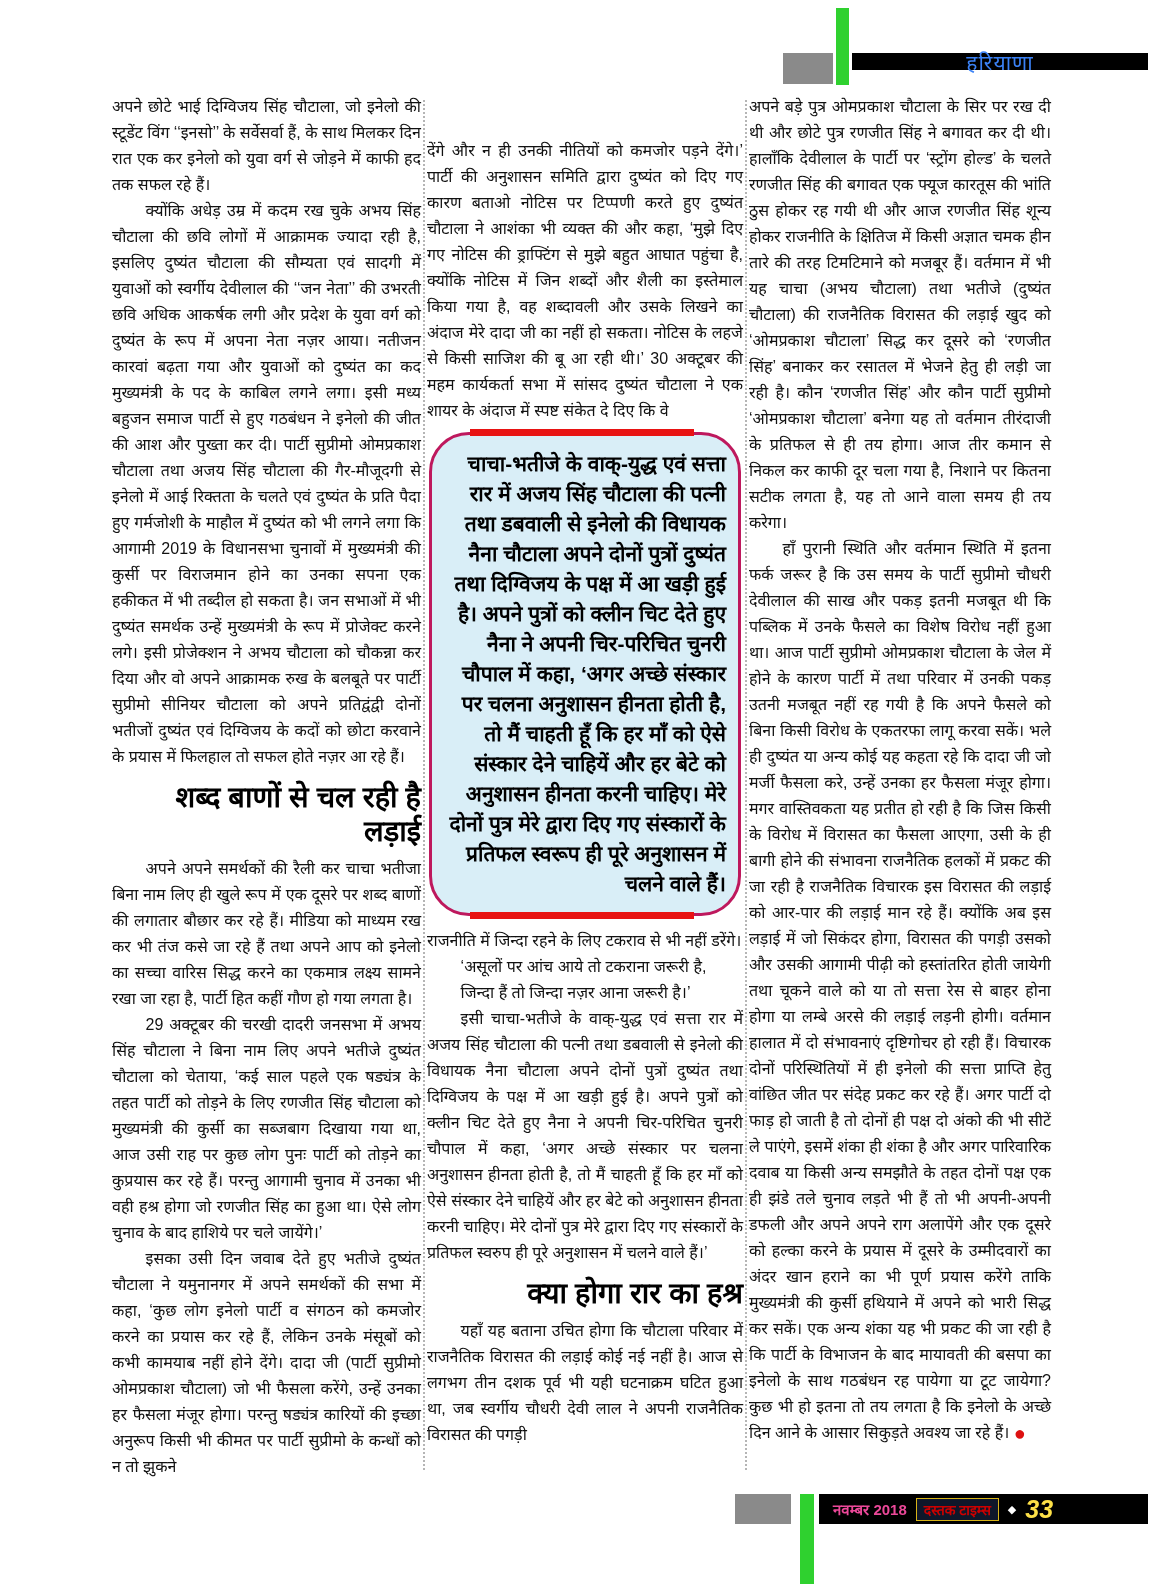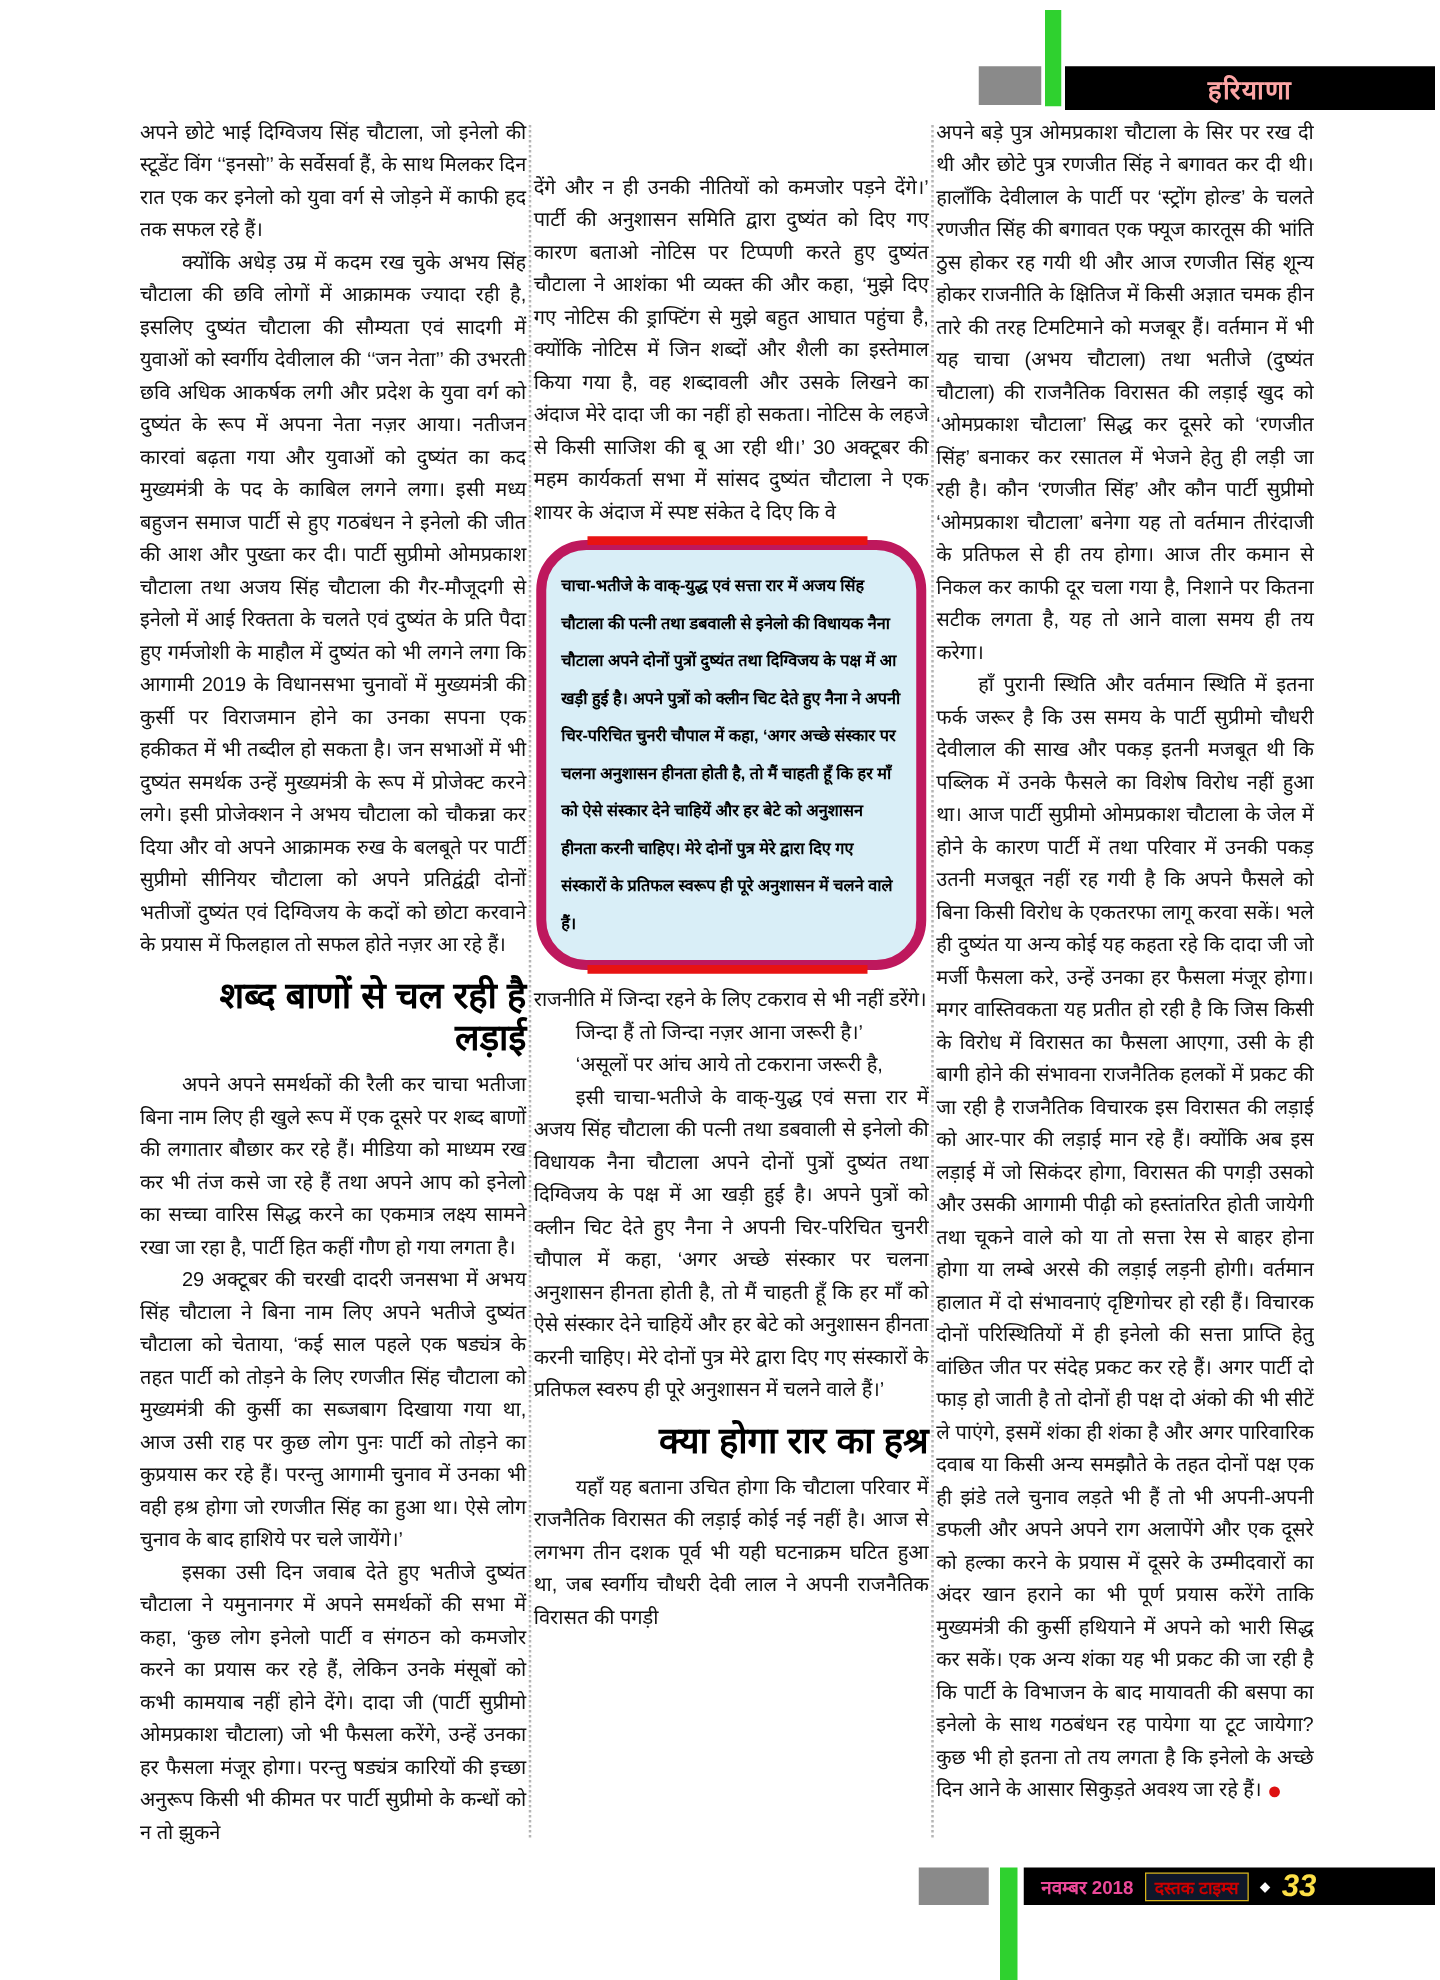--- a/index.html
+++ b/index.html
@@ -5,43 +5,43 @@
   html,body { margin:0; padding:0; background:#ffffff; }
   .page {
     position:relative; width:1152px; height:1584px; overflow:hidden;
     background:#ffffff; font-family:"Liberation Sans","DejaVu Sans",sans-serif;
     color:#111;
   }
   
   .hdr-gray  { position:absolute; left:783px; top:53px; width:50px; height:31px; background:#8a8a8a; }
   .hdr-green { position:absolute; left:836px; top:8px;  width:13px; height:77px; background:#2fd12f; }
   .hdr-black {
-    position:absolute; left:852px; top:53px; width:296px; height:35px; background:#000;
+    position:absolute; left:852px; top:53px; width:296px; height:17px; background:#000;
     display:flex; align-items:center; justify-content:center;
-    color:#fca5a5; font-weight:bold; font-size:21px; letter-spacing:1px;
+    color:#3b82f6; font-weight:normal; font-size:21px; letter-spacing:1px;
   }
   
   .col { position:absolute; top:94px; font-size:16px; line-height:26px; text-align:justify; }
   .col1 { left:112px; width:309px; }
   .col2 { left:427px; width:316px;margin-top:44px; }
   .col3 { left:749px; width:302px; }
   .sep { position:absolute; top:100px; height:1370px; border-left:2px dotted #b5b5b5; }
   .sep1 { left:423px; } .sep2 { left:745px; }
   .p { margin:0; text-indent:2.1em; }
   .p.noindent { text-indent:0; }
   .subhead {
     font-size:29px; line-height:34px; font-weight:bold; color:#000;
     text-align:right; text-indent:0; margin:10px 0 8px 0;
   }
   
   .qwrap { position:relative; margin:8px 2px 12px 2px; text-indent:0; }
   .qbox {
-    background:#d9eef7; border:8px solid #be185d; border-radius:40px;
-    padding:14px 12px; font-weight:bold; font-size:13px; line-height:30px;
-    text-align:left; color:#000;
+    background:#d9eef7; border:3px solid #be185d; border-radius:40px;
+    padding:14px 12px; font-weight:bold; font-size:21px; line-height:30px;
+    text-align:right; color:#000;
   }
   .qbar {
     position:absolute; left:13%; width:72%; height:7px; background:#e81313; z-index:2;
   }
   .qbar.top { top:-3px; } .qbar.bottom { bottom:-3px; }
   
   .enddot { color:#dd1111; font-size:20px; vertical-align:-2px; }
   
   .ftr-gray  { position:absolute; left:735px; top:1494px; width:56px; height:30px; background:#8a8a8a; }
   .ftr-green { position:absolute; left:800px; top:1494px; width:14px; height:90px; background:#2fd12f; }
@@ -81,22 +81,22 @@
   </div>
 
   <div class="col col2">
     <p class="p noindent">देंगे और न ही उनकी नीतियों को कमजोर पड़ने देंगे।’ पार्टी की अनुशासन समिति द्वारा दुष्यंत को दिए गए कारण बताओ नोटिस पर टिप्पणी करते हुए दुष्यंत चौटाला ने आशंका भी व्यक्त की और कहा, ‘मुझे दिए गए नोटिस की ड्राफ्टिंग से मुझे बहुत आघात पहुंचा है, क्योंकि नोटिस में जिन शब्दों और शैली का इस्तेमाल किया गया है, वह शब्दावली और उसके लिखने का अंदाज मेरे दादा जी का नहीं हो सकता। नोटिस के लहजे से किसी साजिश की बू आ रही थी।’ 30 अक्टूबर की महम कार्यकर्ता सभा में सांसद दुष्यंत चौटाला ने एक शायर के अंदाज में स्पष्ट संकेत दे दिए कि वे</p>
     <div class="qwrap">
       <div class="qbar top"></div>
       <div class="qbox">चाचा-भतीजे के वाक्-युद्ध एवं सत्ता रार में अजय सिंह चौटाला की पत्नी तथा डबवाली से इनेलो की विधायक नैना चौटाला अपने दोनों पुत्रों दुष्यंत तथा दिग्विजय के पक्ष में आ खड़ी हुई है। अपने पुत्रों को क्लीन चिट देते हुए नैना ने अपनी चिर-परिचित चुनरी चौपाल में कहा, ‘अगर अच्छे संस्कार पर चलना अनुशासन हीनता होती है, तो मैं चाहती हूँ कि हर माँ को ऐसे संस्कार देने चाहियें और हर बेटे को अनुशासन हीनता करनी चाहिए। मेरे दोनों पुत्र मेरे द्वारा दिए गए संस्कारों के प्रतिफल स्वरूप ही पूरे अनुशासन में चलने वाले हैं।</div>
       <div class="qbar bottom"></div>
     </div>
     <p class="p noindent">राजनीति में जिन्दा रहने के लिए टकराव से भी नहीं डरेंगे।</p>
+    <p class="p">‘असूलों पर आंच आये तो टकराना जरूरी है,</p>
     <p class="p">जिन्दा हैं तो जिन्दा नज़र आना जरूरी है।’</p>
-    <p class="p">‘असूलों पर आंच आये तो टकराना जरूरी है,</p>
     <p class="p">इसी चाचा-भतीजे के वाक्-युद्ध एवं सत्ता रार में अजय सिंह चौटाला की पत्नी तथा डबवाली से इनेलो की विधायक नैना चौटाला अपने दोनों पुत्रों दुष्यंत तथा दिग्विजय के पक्ष में आ खड़ी हुई है। अपने पुत्रों को क्लीन चिट देते हुए नैना ने अपनी चिर-परिचित चुनरी चौपाल में कहा, ‘अगर अच्छे संस्कार पर चलना अनुशासन हीनता होती है, तो मैं चाहती हूँ कि हर माँ को ऐसे संस्कार देने चाहियें और हर बेटे को अनुशासन हीनता करनी चाहिए। मेरे दोनों पुत्र मेरे द्वारा दिए गए संस्कारों के प्रतिफल स्वरुप ही पूरे अनुशासन में चलने वाले हैं।’</p>
     <h2 class="subhead">क्या होगा रार का हश्र</h2>
     <p class="p">यहाँ यह बताना उचित होगा कि चौटाला परिवार में राजनैतिक विरासत की लड़ाई कोई नई नहीं है। आज से लगभग तीन दशक पूर्व भी यही घटनाक्रम घटित हुआ था, जब स्वर्गीय चौधरी देवी लाल ने अपनी राजनैतिक विरासत की पगड़ी</p>
   </div>
 
   <div class="col col3">
     <p class="p noindent">अपने बड़े पुत्र ओमप्रकाश चौटाला के सिर पर रख दी थी और छोटे पुत्र रणजीत सिंह ने बगावत कर दी थी। हालाँकि देवीलाल के पार्टी पर ‘स्ट्रोंग होल्ड’ के चलते रणजीत सिंह की बगावत एक फ्यूज कारतूस की भांति ठुस होकर रह गयी थी और आज रणजीत सिंह शून्य होकर राजनीति के क्षितिज में किसी अज्ञात चमक हीन तारे की तरह टिमटिमाने को मजबूर हैं। वर्तमान में भी यह चाचा (अभय चौटाला) तथा भतीजे (दुष्यंत चौटाला) की राजनैतिक विरासत की लड़ाई खुद को ‘ओमप्रकाश चौटाला’ सिद्ध कर दूसरे को ‘रणजीत सिंह’ बनाकर कर रसातल में भेजने हेतु ही लड़ी जा रही है। कौन ‘रणजीत सिंह’ और कौन पार्टी सुप्रीमो ‘ओमप्रकाश चौटाला’ बनेगा यह तो वर्तमान तीरंदाजी के प्रतिफल से ही तय होगा। आज तीर कमान से निकल कर काफी दूर चला गया है, निशाने पर कितना सटीक लगता है, यह तो आने वाला समय ही तय करेगा।</p>
     <p class="p"><span>हाँ पुरानी स्थिति और वर्तमान स्थिति में इतना फर्क जरूर है कि उस समय के पार्टी सुप्रीमो चौधरी देवीलाल की साख और पकड़ इतनी मजबूत थी कि पब्लिक में उनके फैसले का विशेष विरोध नहीं हुआ था। आज पार्टी सुप्रीमो ओमप्रकाश चौटाला के जेल में होने के कारण पार्टी में तथा परिवार में उनकी पकड़ उतनी मजबूत नहीं रह गयी है कि अपने फैसले को बिना किसी विरोध के एकतरफा लागू करवा सकें। भले ही दुष्यंत या अन्य कोई यह कहता रहे कि दादा जी जो मर्जी फैसला करे, उन्हें उनका हर फैसला मंजूर होगा। मगर वास्तिवकता यह प्रतीत हो रही है कि जिस किसी के विरोध में विरासत का फैसला आएगा, उसी के ही बागी होने की संभावना राजनैतिक हलकों में प्रकट की जा रही है राजनैतिक विचारक इस विरासत की लड़ाई को आर-पार की लड़ाई मान रहे हैं। क्योंकि अब इस लड़ाई में जो सिकंदर होगा, विरासत की पगड़ी उसको और उसकी आगामी पीढ़ी को हस्तांतरित होती जायेगी तथा चूकने वाले को या तो सत्ता रेस से बाहर होना होगा या लम्बे अरसे की लड़ाई लड़नी होगी। वर्तमान हालात में दो संभावनाएं दृष्टिगोचर हो रही हैं। विचारक दोनों परिस्थितियों में ही इनेलो की सत्ता प्राप्ति हेतु वांछित जीत पर संदेह प्रकट कर रहे हैं। अगर पार्टी दो फाड़ हो जाती है तो दोनों ही पक्ष दो अंको की भी सीटें ले पाएंगे, इसमें शंका ही शंका है और अगर पारिवारिक दवाब या किसी अन्य समझौते के तहत दोनों पक्ष एक ही झंडे तले चुनाव लड़ते भी हैं तो भी अपनी-अपनी डफली और अपने अपने राग अलापेंगे और एक दूसरे को हल्का करने के प्रयास में दूसरे के उम्मीदवारों का अंदर खान हराने का भी पूर्ण प्रयास करेंगे ताकि मुख्यमंत्री की कुर्सी हथियाने में अपने को भारी सिद्ध कर सकें। एक अन्य शंका यह भी प्रकट की जा रही है कि पार्टी के विभाजन के बाद मायावती की बसपा का इनेलो के साथ गठबंधन रह पायेगा या टूट जायेगा? कुछ भी हो इतना तो तय लगता है कि इनेलो के अच्छे दिन आने के आसार सिकुड़ते अवश्य जा रहे हैं।</span> <span class="enddot">●</span></p>
   </div>
 

